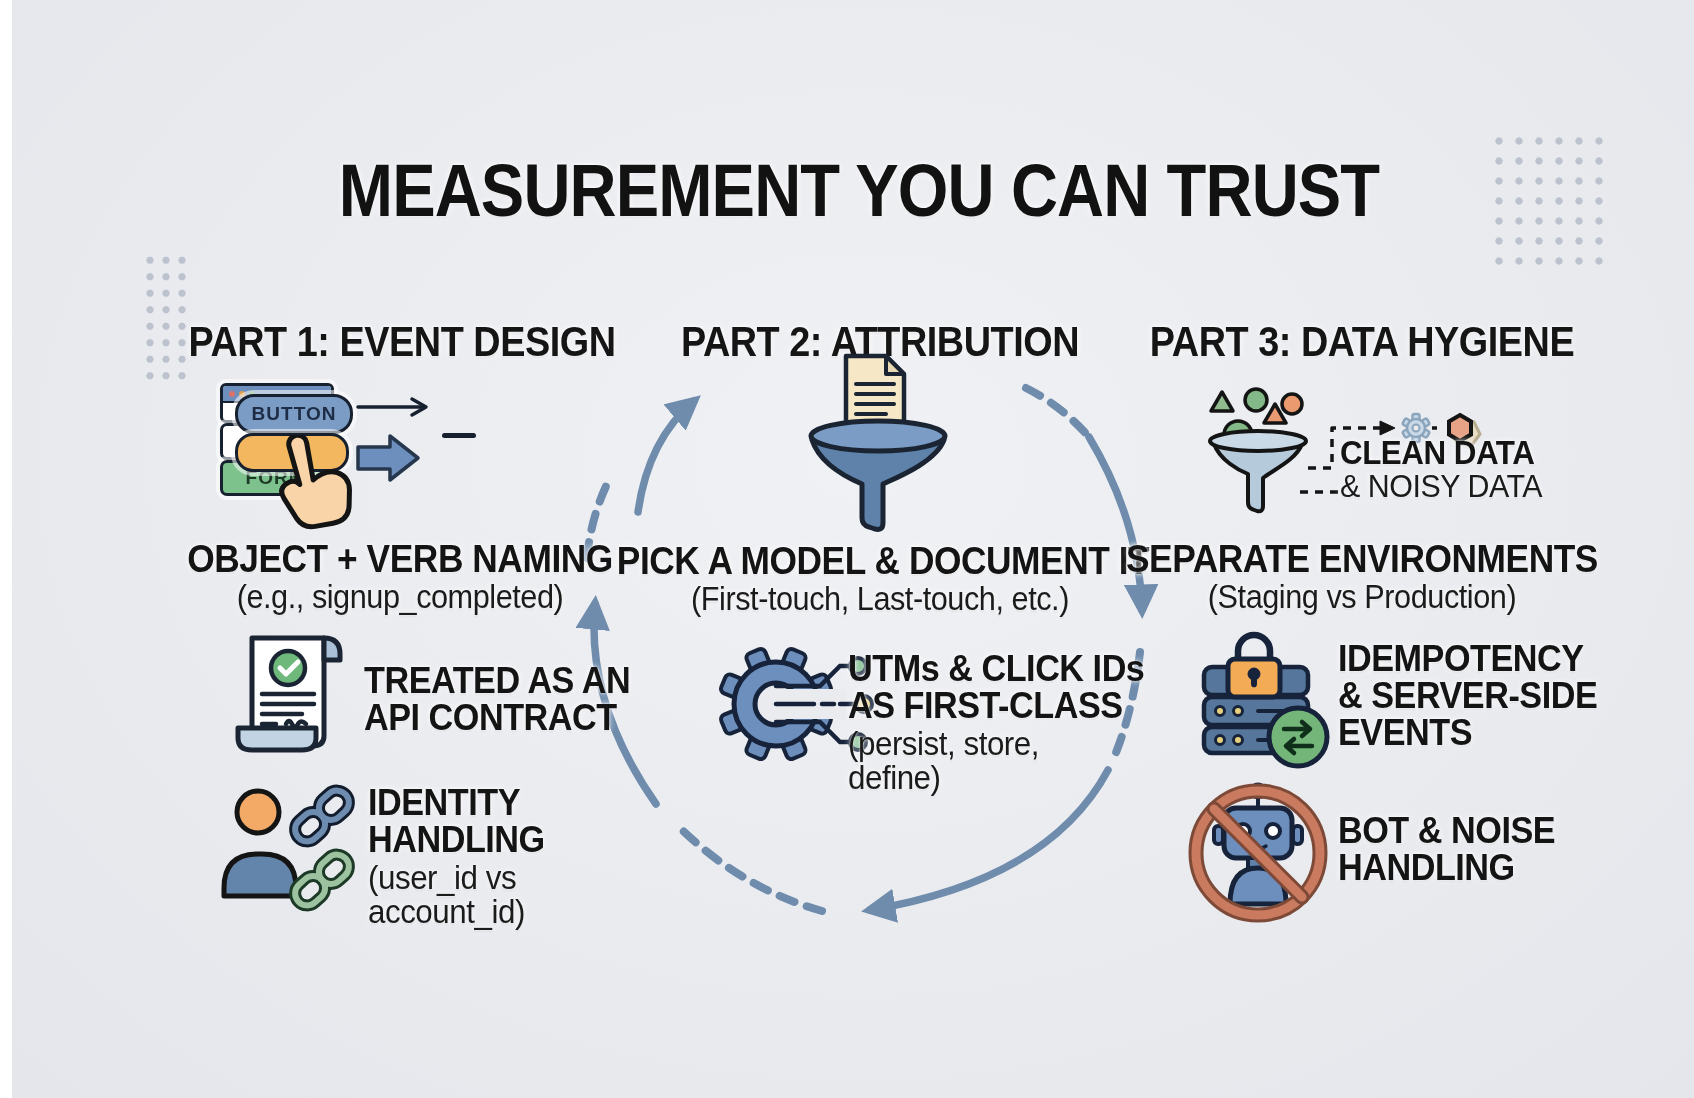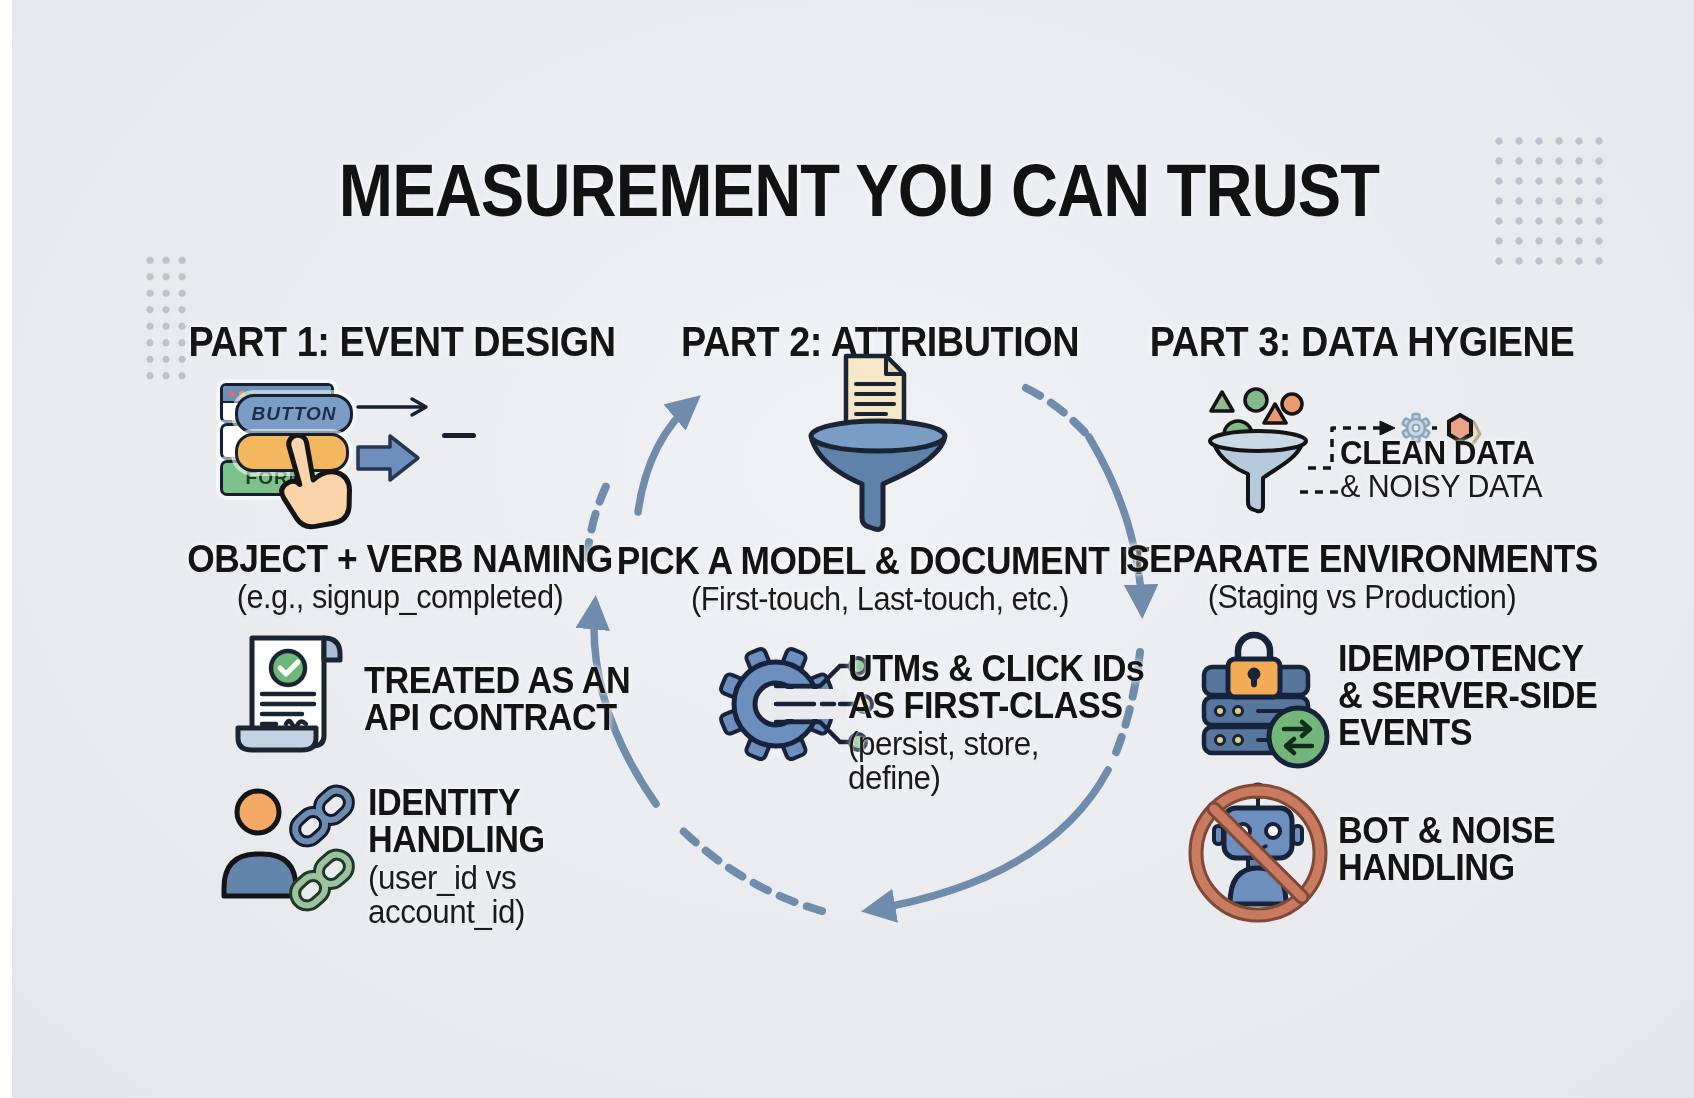--- a/index.html
+++ b/index.html
@@ -26,21 +26,21 @@
   .side-bold{font-size:36px;font-weight:bold;line-height:37px;letter-spacing:-.5px;}
   .side-reg{font-size:33px;font-weight:normal;line-height:34px;color:#1b1b1b;letter-spacing:-.5px;}
   .dots{position:absolute;
     background-image:radial-gradient(circle,#bcc3cf 3.3px,rgba(188,195,207,0) 4px);}
   .dots-left{left:130px;top:252px;width:52px;height:132px;background-size:16px 16.5px;}
   .dots-right{left:1477px;top:131px;width:122px;height:142px;background-size:20px 20px;}
   
   .pill{position:absolute;border:3px solid #16202f;display:flex;align-items:center;justify-content:center;
         box-shadow:0 0 0 4px rgba(255,255,255,.55);}
   .pill-button{left:15px;top:11px;width:112px;height:34px;border-radius:19px;background:#7b9cc4;
-        font-size:19px;font-weight:bold;color:#1e2d45;letter-spacing:1px;font-style:italic;}
+        font-size:19px;font-weight:bold;color:#1e2d45;letter-spacing:1px;}
   .pill-orange{left:15px;top:50px;width:108px;height:33px;border-radius:18px;background:#f2b75f;}
   .browser{left:215px;top:9px;width:108px;height:34px;border:3px solid #16202f;border-radius:6px;
         background:#fff;overflow:hidden;box-shadow:0 0 0 4px rgba(255,255,255,.55);}
   .browser-bar{height:15px;background:#6d8fbd;border-bottom:2px solid #16202f;display:flex;align-items:center;gap:4px;padding-left:6px;}
   .bdot{width:6px;height:6px;border-radius:50%;}
   .browser-underline{left:222px;top:50px;width:34px;height:5px;background:#16202f;border-radius:3px;}
   .input-forms{left:215px;top:62px;width:107px;height:31px;border:3px solid #16202f;border-radius:7px;background:#fff;
         display:flex;align-items:center;justify-content:center;font-size:20px;font-weight:bold;color:#222;
         box-shadow:0 0 0 4px rgba(255,255,255,.55);}
   .btn-form{left:215px;top:103px;width:105px;height:30px;border:3px solid #16202f;border-radius:7px;background:#7dc28c;

